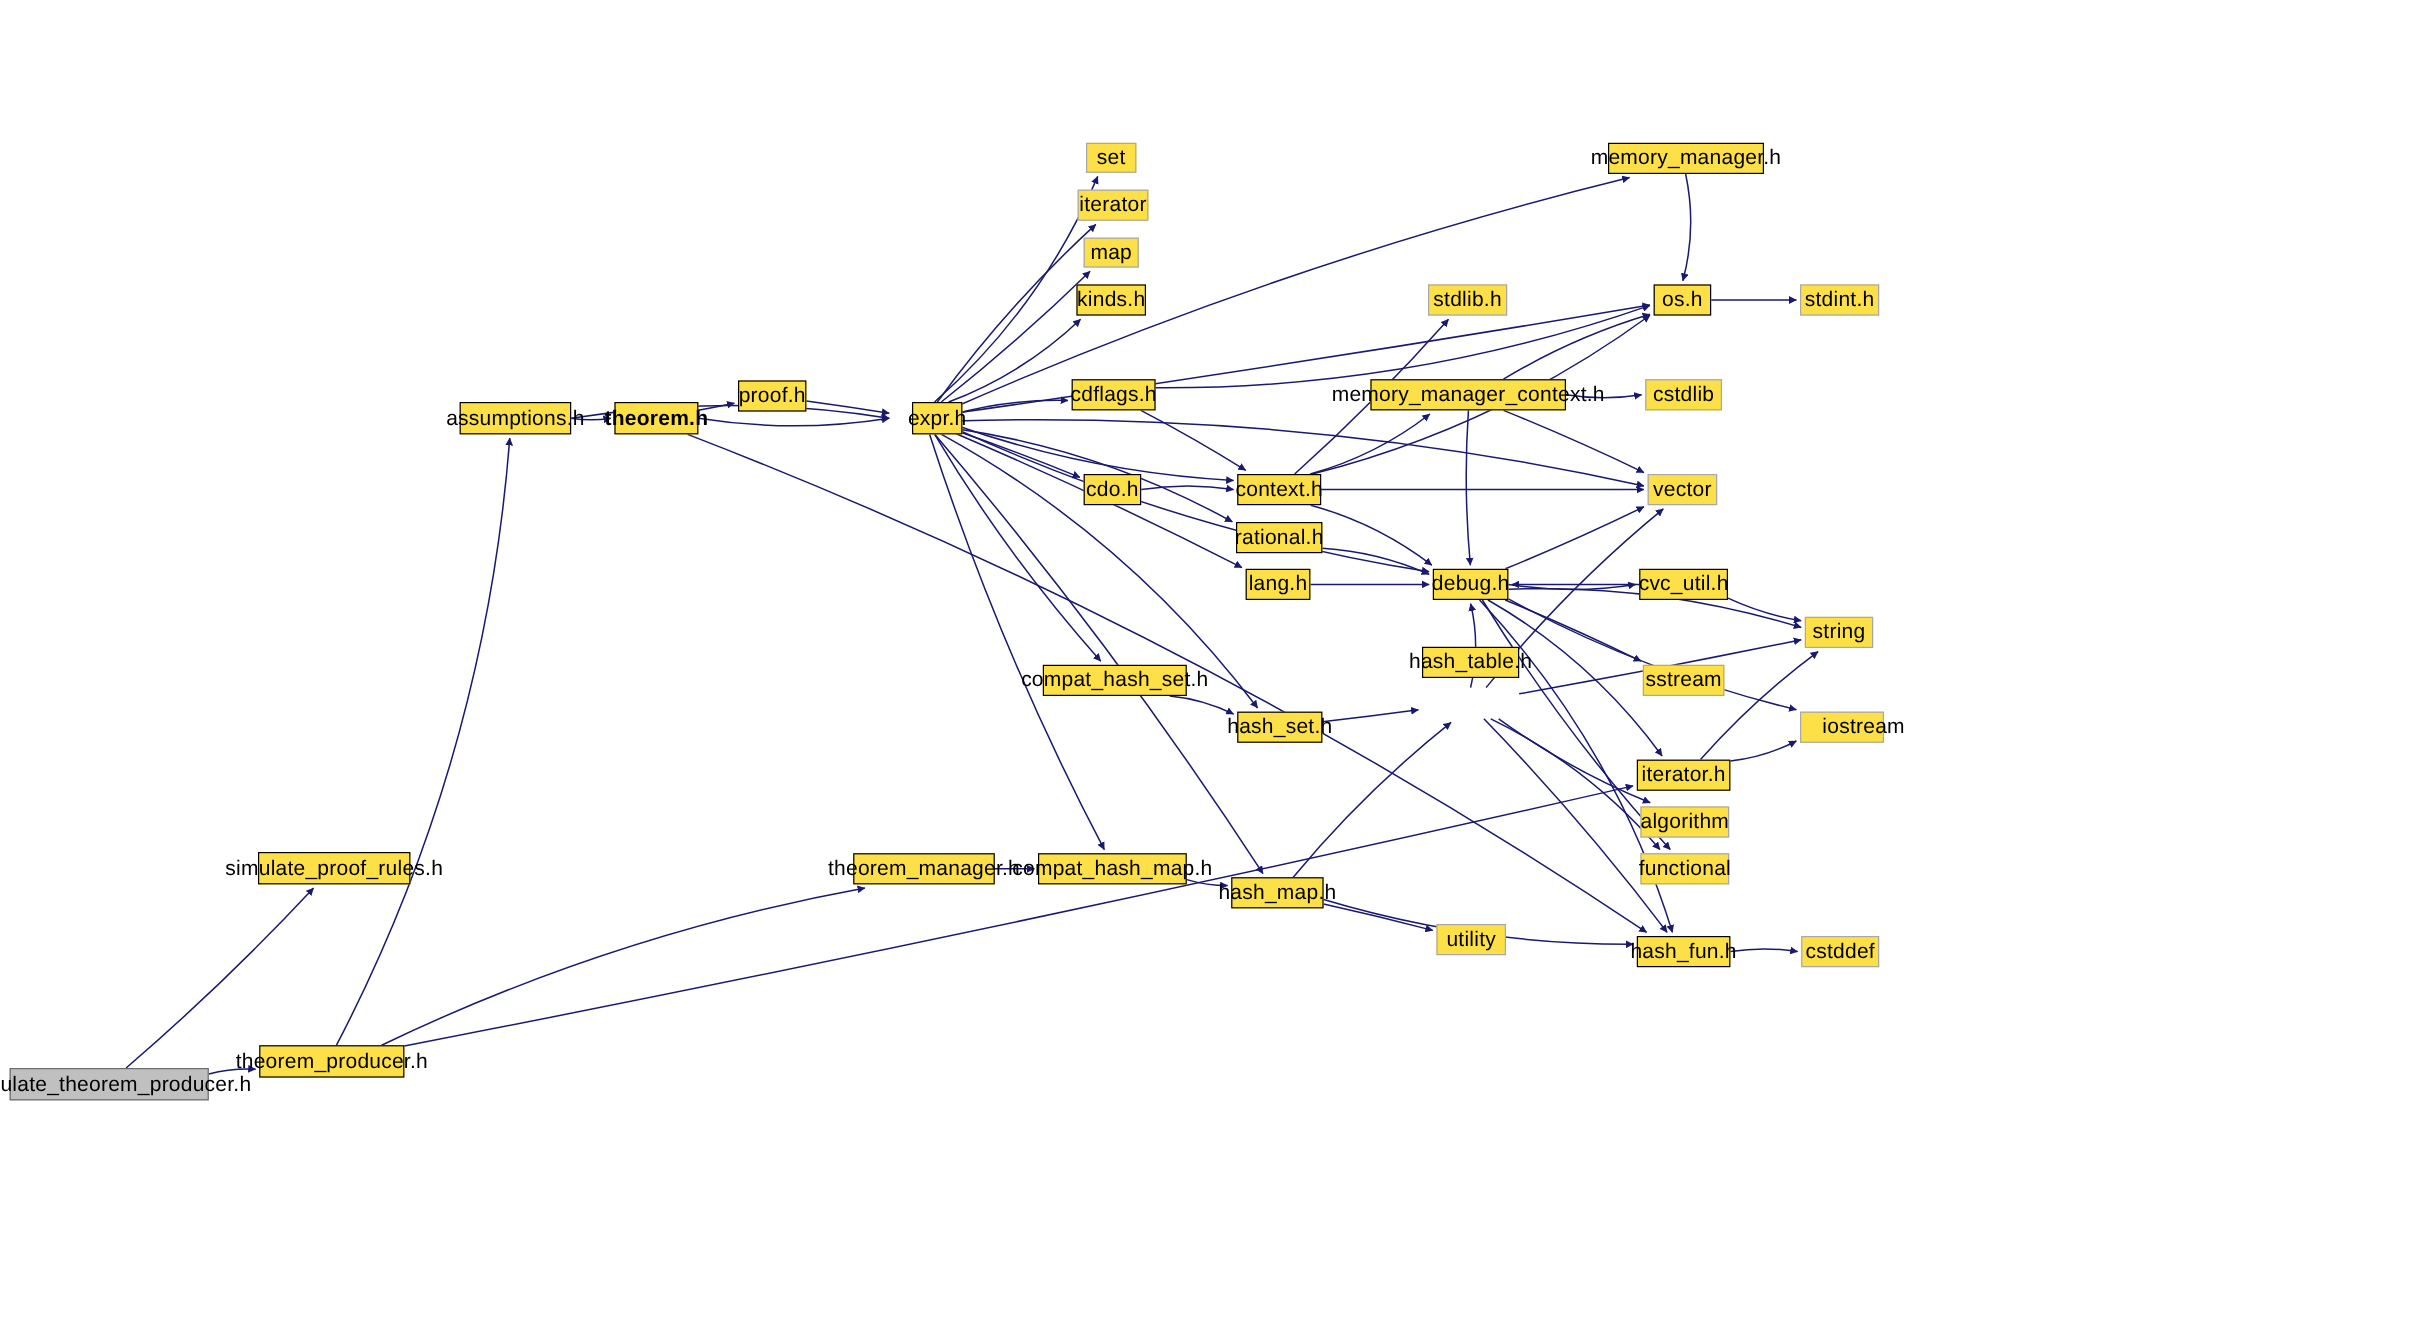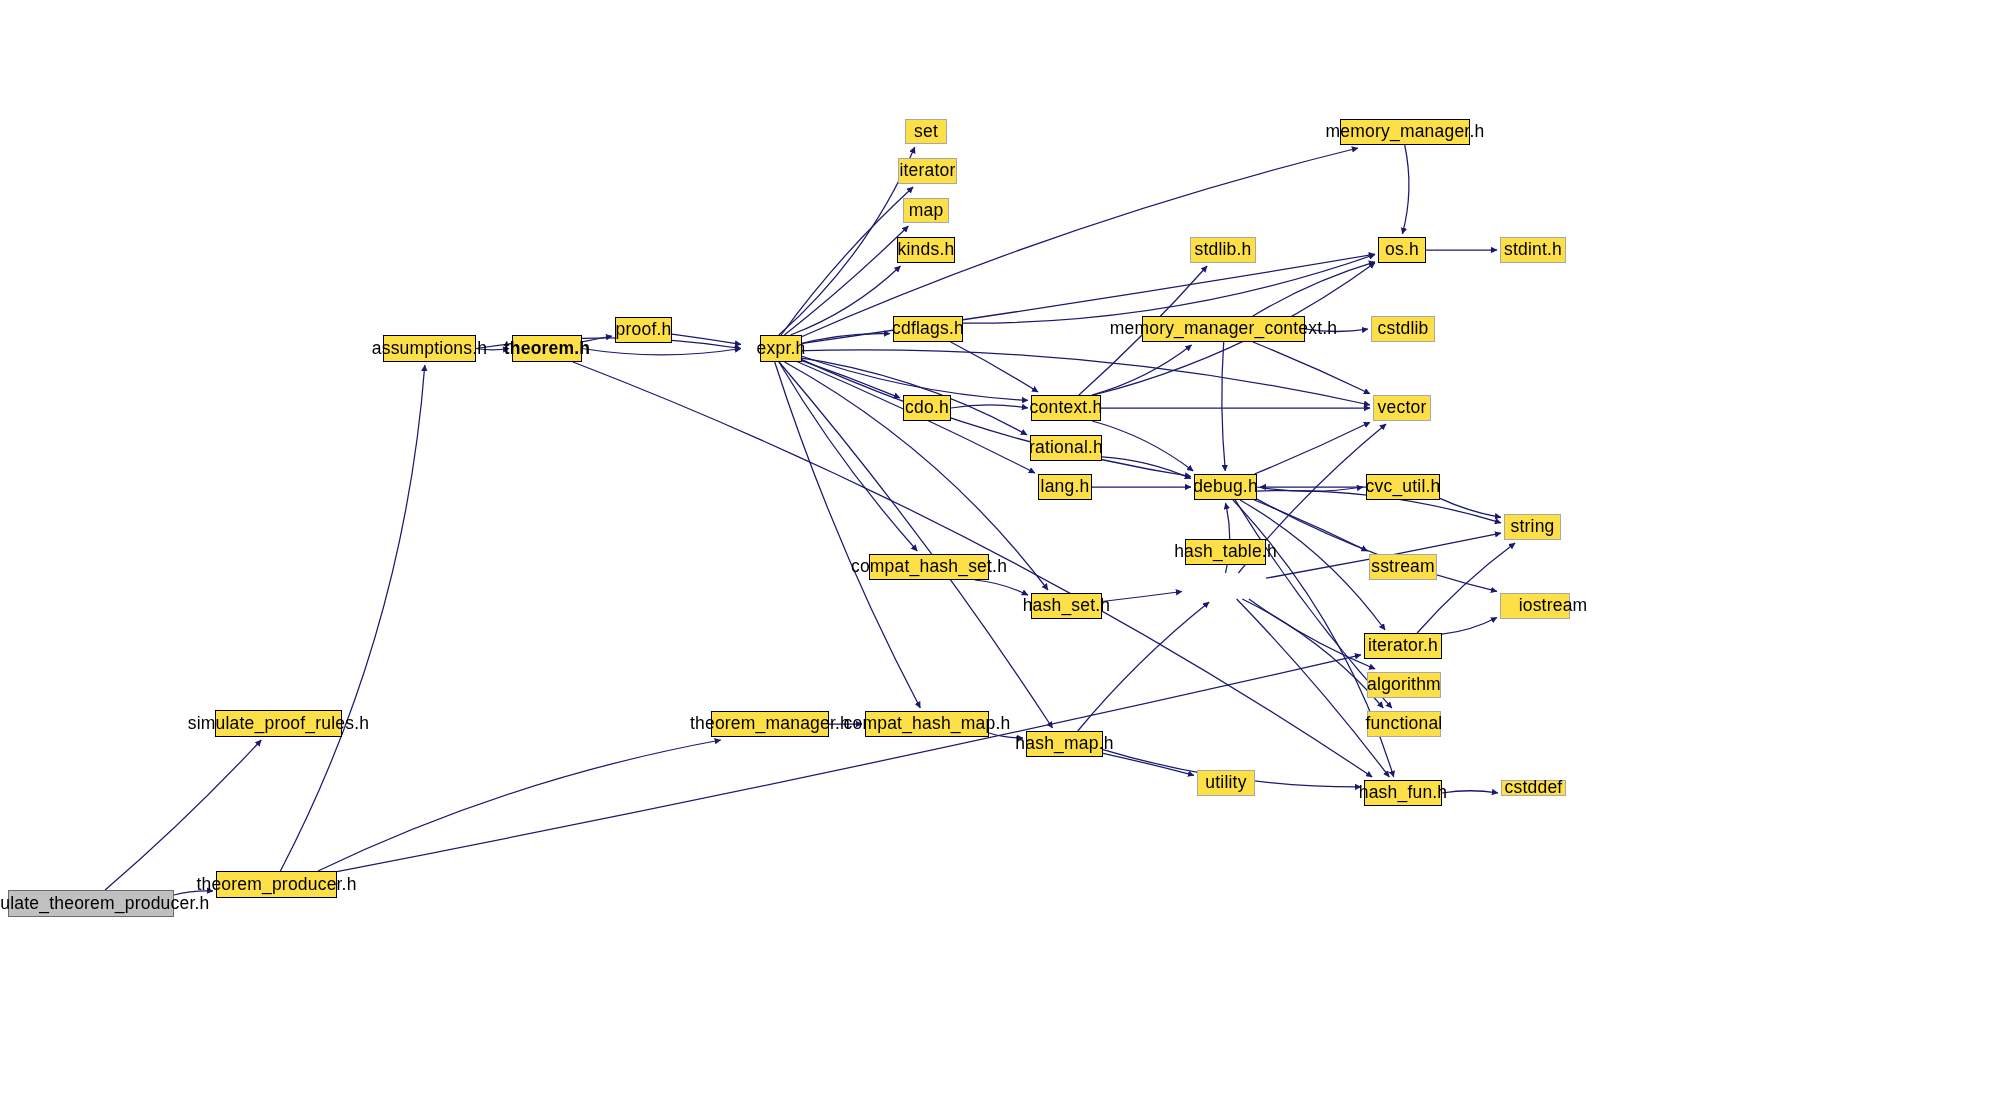--- a/index.html
+++ b/index.html
@@ -247,17 +247,17 @@
       </div>
       <div class="node hdr" style="left: 1026px; top: 731px; width: 77px; height: 26px;">
         <span class="node-label">hash_map.h</span>
       </div>
       <div class="node sys" style="left: 1197px; top: 770px; width: 58px; height: 26px;">
         <span class="node-label">utility</span>
       </div>
       <div class="node hdr" style="left: 1364px; top: 780px; width: 78px; height: 26px;">
         <span class="node-label">hash_fun.h</span>
       </div>
-      <div class="node sys" style="left: 1501px; top: 780px; width: 65px; height: 16px;">
+      <div class="node sys" style="left: 1501px; top: 780px; width: 65px; height: 26px;">
         <span class="node-label">cstddef</span>
       </div>
     </div>
 </div>
 
 </body></html>

